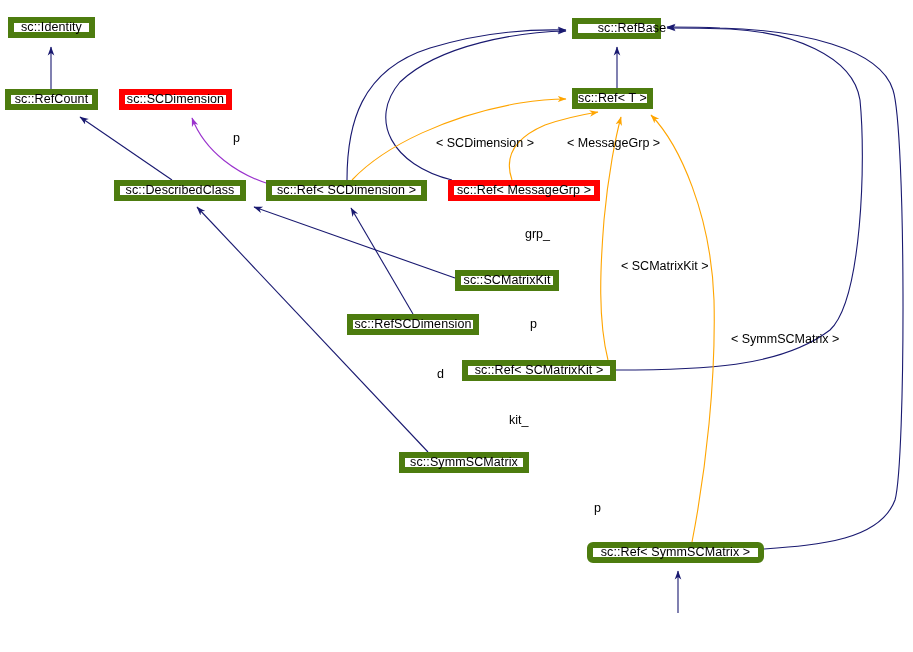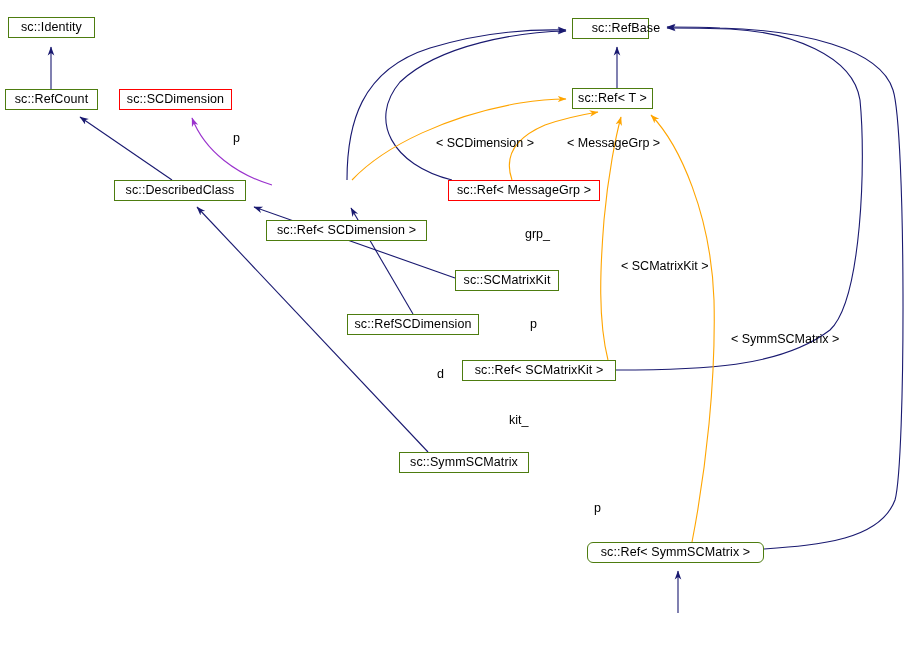--- a/index.html
+++ b/index.html
@@ -23,21 +23,21 @@
     left: 0;
     top: 0;
     width: 913px;
     height: 652px;
     pointer-events: none;
   }
   .node {
     position: absolute;
     box-sizing: border-box;
     background: #ffffff;
-    border: 1px solid #4d7c0f;
+    border: 6px solid #4d7c0f;
     font-size: 12.5px;
     line-height: 1;
     color: #000000;
     white-space: nowrap;
     display: flex;
     align-items: center;
     justify-content: center;
     padding: 0 5px;
     letter-spacing: 0.1px;
   }
@@ -153,33 +153,33 @@
   </div>
 
   <div class="node" style="left:5px; top:89px; width:93px; height:21px;">
     <span>sc::RefCount</span>
   </div>
 
   <div class="node red" style="left:119px; top:89px; width:113px; height:21px;">
     <span>sc::SCDimension</span>
   </div>
 
-  <div class="node" style="left:572px; top:18px; width:77px; height:21px;padding-left:36px;">
+  <div class="node" style="left:572px; top:18px; width:89px; height:21px;padding-left:36px;">
     <span>sc::RefBase</span>
   </div>
 
   <div class="node" style="left:572px; top:88px; width:81px; height:21px;">
     <span>sc::Ref&lt; T &gt;</span>
   </div>
 
   <div class="node" style="left:114px; top:180px; width:132px; height:21px;">
     <span>sc::DescribedClass</span>
   </div>
 
-  <div class="node" style="left:266px; top:180px; width:161px; height:21px;margin-top:40px;">
+  <div class="node" style="left:266px; top:180px; width:161px; height:21px;">
     <span>sc::Ref&lt; SCDimension &gt;</span>
   </div>
 
   <div class="node red" style="left:448px; top:180px; width:152px; height:21px;">
     <span>sc::Ref&lt; MessageGrp &gt;</span>
   </div>
 
   <div class="node" style="left:455px; top:270px; width:104px; height:21px;">
     <span>sc::SCMatrixKit</span>
   </div>

